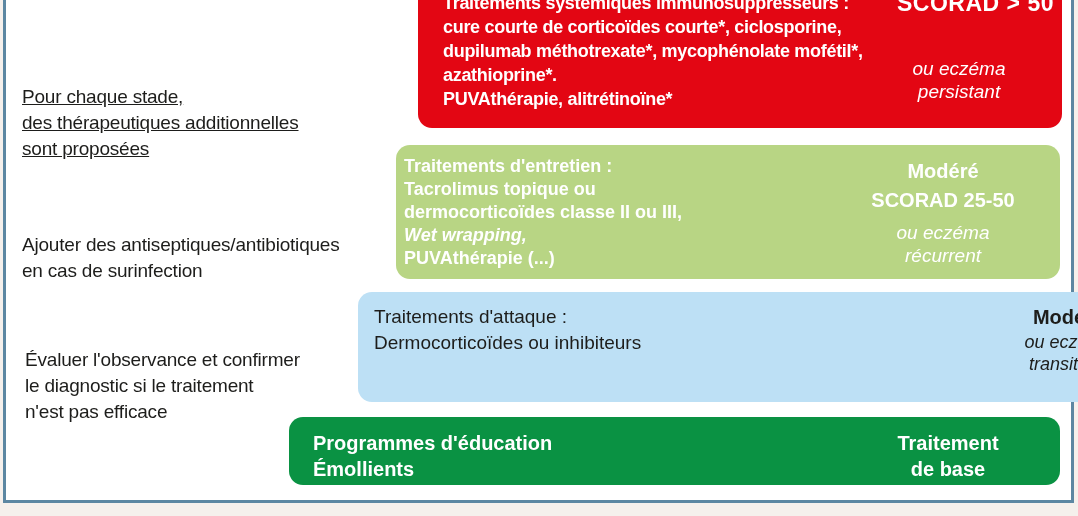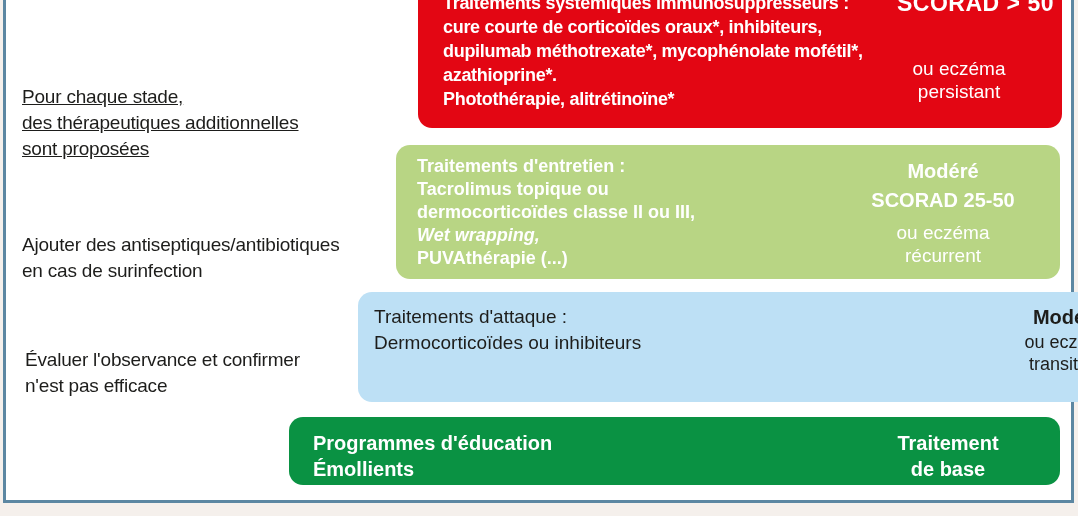--- a/index.html
+++ b/index.html
@@ -42,37 +42,37 @@
   .tier {
     position: absolute;
     z-index: 1;
     border-radius: 14px;
     box-sizing: border-box;
     display: flex;
   }
   .t-lines { flex: 1; min-width: 0; }
   .line { white-space: nowrap; }
   .t-right { flex: none; }
-  .qual { font-weight: normal; text-align: center; }
+  .qual { font-style: italic; font-weight: normal; text-align: center; }
 
   
   .t-severe {
     left: 418px; top: -24px; width: 644px; height: 152px;
     padding: 15px 8px 0 25px;
     color: #ffffff; font-weight: bold;
   }
   .t-severe .line { font-size: 18px; line-height: 24px; letter-spacing: -0.3px; }
   .t-severe .t-right { width: 190px; }
   .t-severe .sev-big { font-size: 23px; line-height: 24px; text-align: right; letter-spacing: 0.5px; white-space: nowrap; }
   .t-severe .qual { margin-top: 42px; font-size: 19px; line-height: 23px; }
 
   
   .t-maint {
     left: 396px; top: 145px; width: 664px; height: 134px;
-    padding: 10px 12px 0 21px;
+    padding: 10px 12px 0 8px;
     color: #ffffff; font-weight: bold;
   }
   .t-maint .line { font-size: 18px; line-height: 23px; }
   .t-maint .t-right { width: 210px; }
   .t-maint .sev { font-size: 20px; line-height: 29px; padding-top: 2px; text-align: center; white-space: nowrap; }
   .t-maint .qual { margin-top: 6px; font-size: 19px; line-height: 23px; }
 
   
   .t-attack {
     left: 358px; top: 292px; width: 828px; height: 110px;
@@ -107,30 +107,31 @@
   <div class="line">sont proposées</div>
 </div>
 
 <div class="ann ann-antisept">
   <div class="line">Ajouter des antiseptiques/antibiotiques</div>
   <div class="line">en cas de surinfection</div>
 </div>
 
 <div class="ann ann-adherence">
   <div class="line">Évaluer l'observance et confirmer</div>
+  <div class="line">le diagnostic si le traitement</div>
   <div class="line">n'est pas efficace</div>
 </div>
 
 <div class="tier t-severe" style="background-color: rgb(227, 6, 19);">
   <div class="t-lines">
     <div class="line">Traitements systémiques immunosuppresseurs :</div>
-    <div class="line">cure courte de corticoïdes oraux*, inhibiteurs,</div>
+    <div class="line">cure courte de corticoïdes courte*, ciclosporine,</div>
     <div class="line">dupilumab méthotrexate*, mycophénolate mofétil*,</div>
     <div class="line">azathioprine*.</div>
-    <div class="line">Photothérapie, alitrétinoïne*</div>
+    <div class="line">PUVAthérapie, alitrétinoïne*</div>
   </div>
   <div class="t-right">
     <div class="sev-big">SCORAD &gt; 50</div>
     <div class="qual">
       <div>ou eczéma</div>
       <div>persistant</div>
     </div>
   </div>
 </div>
 

